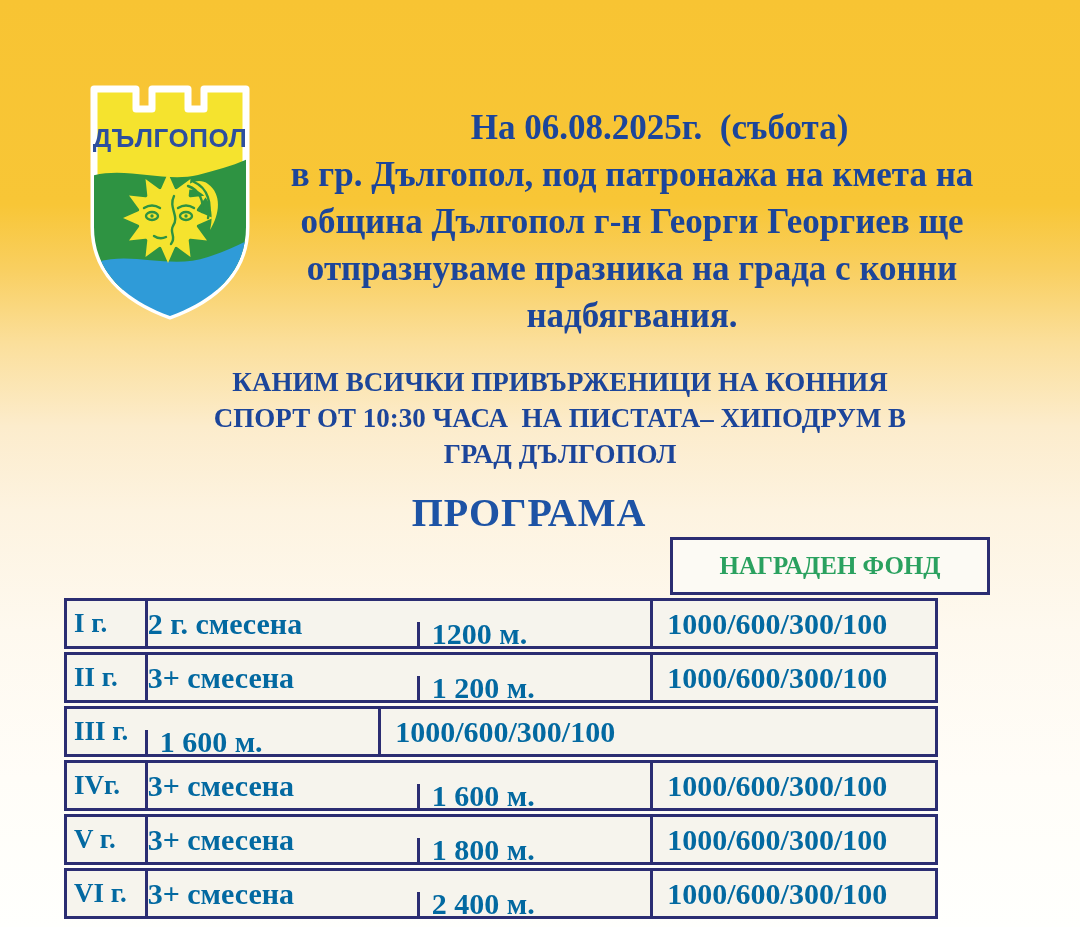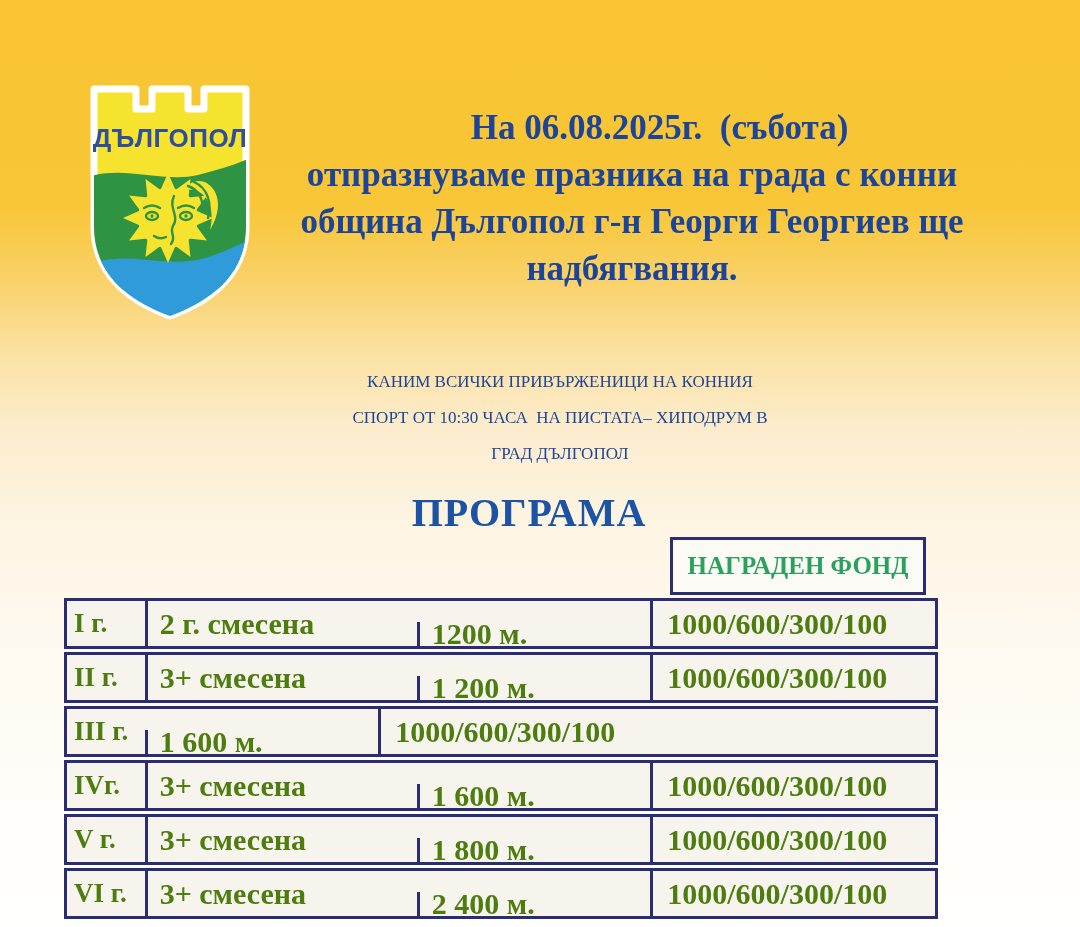--- a/index.html
+++ b/index.html
@@ -48,22 +48,22 @@
   .header-text .line:first-child { padding-left: 55px; }
 
   
   .invitation {
     position: absolute;
     left: 160px;
     top: 364px;
     width: 800px;
     text-align: center;
     color: #1c459a;
-    font-weight: normal;
-    font-size: 17px;
+    font-weight: bold;
+    font-size: 27px;
     line-height: 36px;
   }
   .invitation .line { white-space: pre-wrap; }
 
   
   .program-title {
     position: absolute;
     left: 139px;
     top: 489px;
     width: 780px;
@@ -72,21 +72,21 @@
     font-weight: bold;
     font-size: 40px;
     letter-spacing: 1px;
   }
 
   
   .prize-box {
     position: absolute;
     left: 670px;
     top: 537px;
-    width: 256px;
+    width: 320px;
     height: 58px;
     border: 3px solid #2b2d72;
     background: #fcfaf4;
     display: flex;
     align-items: center;
     justify-content: center;
   }
   .prize-box span {
     color: #2aa15f;
     font-weight: bold;
@@ -105,34 +105,34 @@
   }
   .p-row {
     display: flex;
     height: 51px;
     border: 3px solid #2b2d72;
     background: #f6f4ed;
   }
   .p-cell {
     display: flex;
     align-items: center;
-    color: #4d7c0f;
+    color: #0369a1;
     font-weight: bold;
     font-size: 30px;
     border-left: 3px solid #2b2d72;
     overflow: hidden;
     white-space: pre-wrap;
   }
   .p-cell.group {
     width: 8.95%;
     border-left: none;
     font-size: 27px;
     padding-left: 7px;
   }
-  .p-cell.category { width: 31.35%; padding-left: 12px; }
+  .p-cell.category { width: 31.35%; }
   .p-cell.distance { width: 26.9%;  padding-left: 12px; margin-top: 21px; }
   .p-cell.prizes   { width: 32.8%;  padding-left: 14px; text-align: right; }
 </style>
 </head>
 <body>
 
 <div class="page">
 
   <svg class="emblem" viewBox="0 0 164 237">
     <defs>
@@ -170,22 +170,23 @@
         <circle cx="64" cy="131" r="1.7" fill="#2e9342"></circle>
         <circle cx="98" cy="131" r="1.7" fill="#2e9342"></circle>
       </g>
     </g>
 
     <text x="82" y="62" text-anchor="middle" font-size="26" font-weight="bold" fill="#2d4f9e" font-family="&quot;Liberation Sans&quot;, sans-serif" letter-spacing="0.5">ДЪЛГОПОЛ</text>
   </svg>
 
   <div class="header-text">
     <div class="line">На 06.08.2025г.  (събота)</div>
+    <div class="line">в гр. Дългопол, под патронажа на кмета на</div>
+    <div class="line">община Дългопол г-н Георги Георгиев ще</div>
     <div class="line">отпразнуваме празника на града с конни</div>
-    <div class="line">община Дългопол г-н Георги Георгиев ще</div>
     <div class="line">надбягвания.</div>
   </div>
 
   <div class="invitation">
     <div class="line">КАНИМ ВСИЧКИ ПРИВЪРЖЕНИЦИ НА КОННИЯ</div>
     <div class="line">СПОРТ ОТ 10:30 ЧАСА  НА ПИСТАТА– ХИПОДРУМ В</div>
     <div class="line">ГРАД ДЪЛГОПОЛ</div>
   </div>
 
   <div class="program-title">ПРОГРАМА</div>

